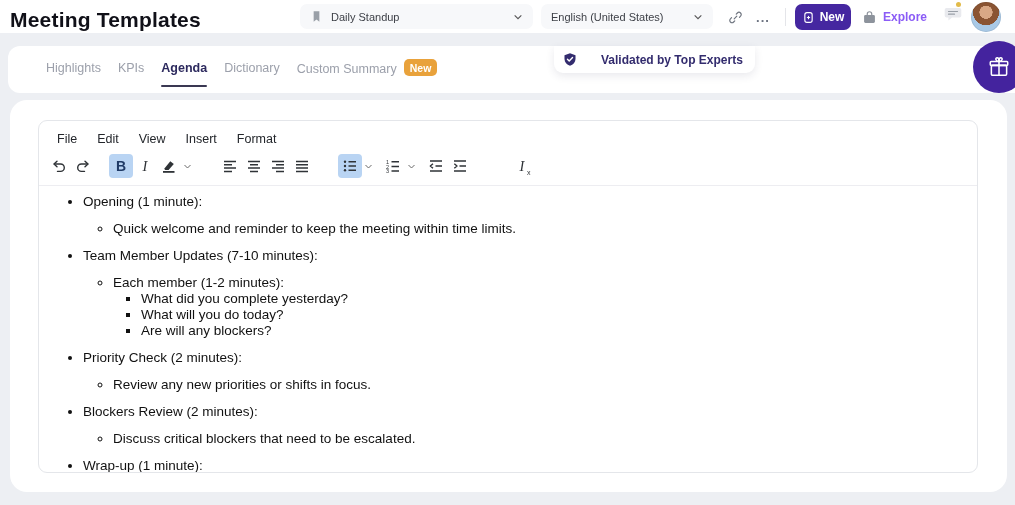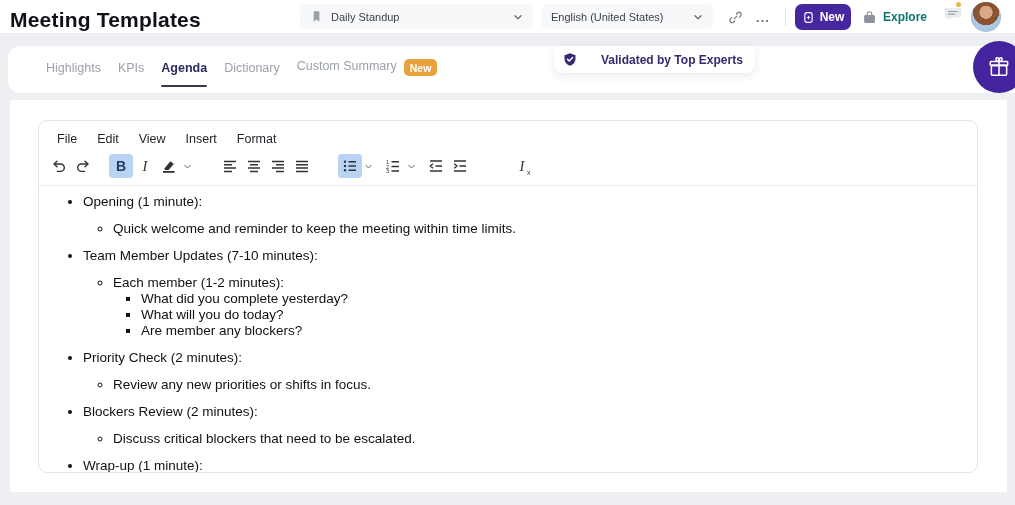--- a/index.html
+++ b/index.html
@@ -24,51 +24,51 @@
   .icon-btn { position:absolute; top:6px; width:22px; height:22px; display:flex; align-items:center; justify-content:center; cursor:pointer; }
   .ellipsis { font-size:13px; color:#6b7280; letter-spacing:1px; font-weight:bold; }
   .v-divider { position:absolute; left:785px; top:8px; width:1px; height:18px; background:#e4e5e9; }
   .btn-new {
     position:absolute; left:795px; top:4px; height:26px; width:56px; border:none; border-radius:7px;
     background:#4527a0; color:#fff; font-size:12px; font-weight:bold; font-family:inherit;
     display:flex; align-items:center; justify-content:center; gap:5px; cursor:pointer;
   }
   .btn-explore {
     position:absolute; left:862px; top:4px; height:26px; border:none; background:transparent;
-    font-family:inherit; font-size:12px; font-weight:bold; color:#0f766e;
+    font-family:inherit; font-size:12px; font-weight:bold; color:#8b5cf6;
     display:flex; align-items:center; gap:6px; cursor:pointer;justify-content:flex-end;
   }
   .chat-wrap { position:absolute; left:944px; top:6px; width:24px; height:22px; cursor:pointer; }
   .notif-dot { position:absolute; left:12px; top:-4px; width:5px; height:5px; border-radius:50%; background:#e2bb4a; }
   .avatar {
     position:absolute; left:971px; top:2px; width:30px; height:30px; border-radius:50%; cursor:pointer;
     background: radial-gradient(circle at 50% 34%, #d9a886 0 26%, #8a5433 27% 52%, #a9c9e6 53% 100%);
     box-shadow: inset 0 0 0 1px rgba(0,0,0,.08);
   }
   
   .tabbar {
     position:absolute; left:8px; top:46px; width:1007px; height:47px;
     background:#fff; border-radius:12px 0 0 12px;
   }
   .tabs { position:absolute; left:38px; top:0; height:100%; display:flex; align-items:center; }
-  .tab { position:relative; font-size:12.5px; color:#9ca0ab; margin-right:17px; padding:4px 0 8px; cursor:pointer; display:flex; align-items:flex-start; gap:7px; }
+  .tab { position:relative; font-size:12.5px; color:#9ca0ab; margin-right:17px; padding:4px 0 8px; cursor:pointer; display:flex; align-items:flex-end; gap:7px; }
   .tab.active { color:#2d2a5e; font-weight:bold; }
   .tab.active::after { content:""; position:absolute; left:0; right:0; bottom:-4px; height:2px; background:#3a3852; border-radius:1px; }
   .badge-new { background:#e9a23b; color:#fff; font-size:10.5px; font-weight:bold; padding:2.5px 6px; border-radius:5px; }
   .validated {
     position:absolute; left:546px; top:0; height:27px; padding:0 12px 0 9px; background:#fff;
     border-radius:0 0 9px 9px; box-shadow:0 3px 8px rgba(40,40,80,.10);
     display:flex; align-items:center; gap:24px; font-size:12px; font-weight:bold; color:#332c6e;
   }
   .gift-fab {
     position:absolute; left:973px; top:41px; width:52px; height:52px; border-radius:50%;
     background:#44239e; display:flex; align-items:center; justify-content:center; cursor:pointer; z-index:5;
   }
   
-  .main-card { position:absolute; left:10px; top:100px; width:997px; height:392px; background:#fff; border-radius:0; }
+  .main-card { position:absolute; left:10px; top:100px; width:997px; height:392px; background:#fff; border-radius:17px; }
   .editor {
     position:absolute; left:28px; top:20px; width:940px; height:353px;
     border:1px solid #e4e6ea; border-radius:9px; background:#fff; overflow:hidden;
   }
   .menubar { display:flex; gap:4px; padding:9px 10px 2px 10px; }
   .menu-item { font-size:12.5px; color:#23262b; padding:2px 8px; border-radius:4px; cursor:pointer; }
   .toolbar { display:flex; align-items:center; padding:4px 8px 7px 8px; border-bottom:1px solid #ededf1; }
   .tb-btn {
     width:24px; height:24px; border:none; background:transparent; border-radius:4px;
     display:flex; align-items:center; justify-content:center; cursor:pointer; font-family:inherit; color:#2f3337;
@@ -332,21 +332,21 @@
           </ul>
         </li>
         <li>
           <div class="p"><b>Team Member Updates (7-10 minutes):</b></div>
           <ul>
             <li>
               <div class="p no-gap"><b>Each member (1-2 minutes):</b></div>
               <ul class="tight">
                 <li>What did you complete yesterday?</li>
                 <li>What will you do today?</li>
-                <li>Are member any blockers?</li>
+                <li>Are will any blockers?</li>
               </ul>
             </li>
           </ul>
         </li>
         <li>
           <div class="p"><b>Priority Check (2 minutes):</b></div>
           <ul>
             <li>
                 <div class="p">Review any new priorities or shifts in focus.</div>
               </li>

